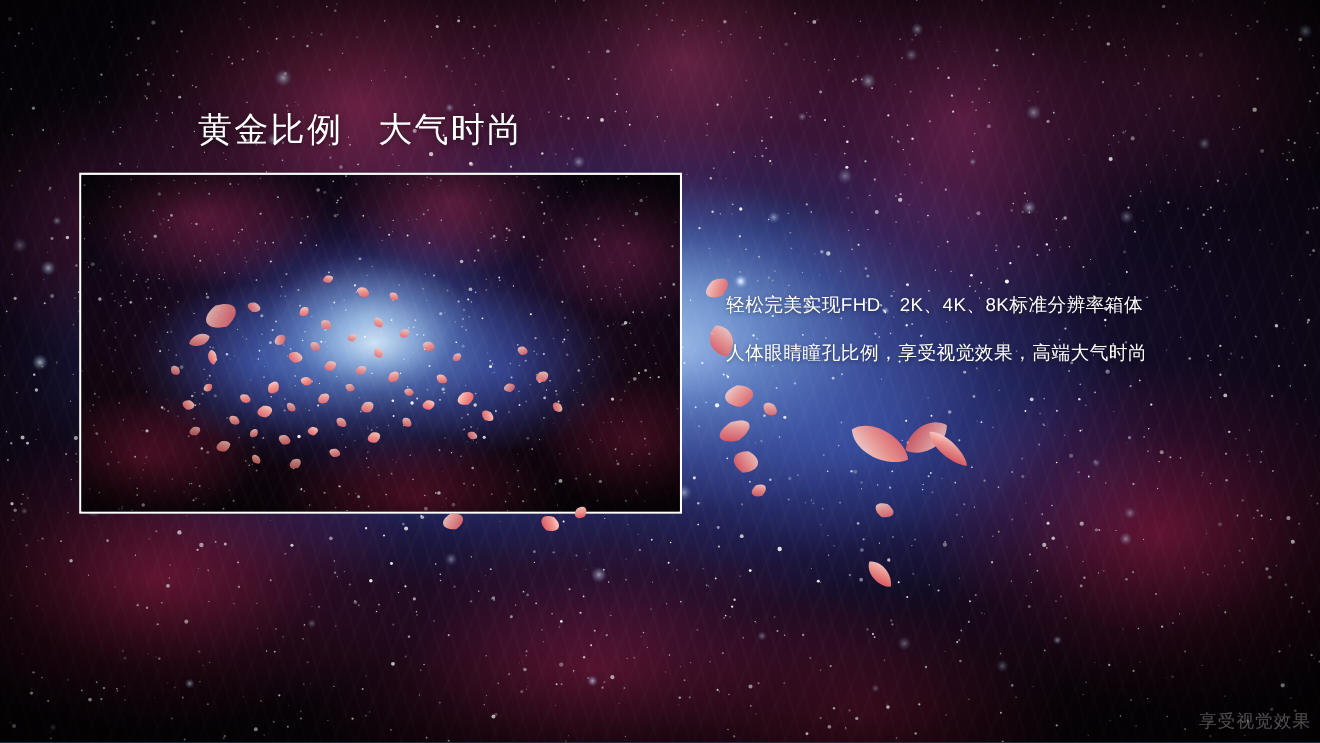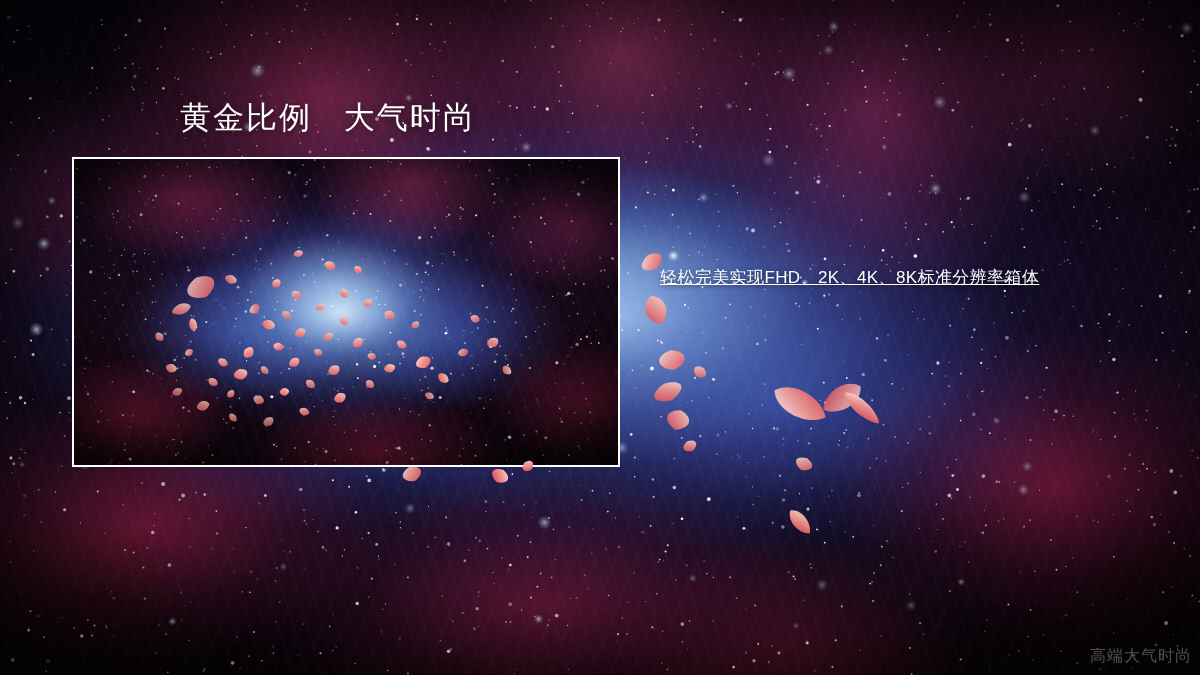--- a/index.html
+++ b/index.html
@@ -201,21 +201,21 @@
     left: 660px;
     top: 256px;
     width: 520px;
     color: #ffffff;
     font-size: 17px;
     line-height: 43px;
     letter-spacing: 0.4px;
     text-shadow: 0 1px 4px rgba(0,0,0,0.5);
     white-space: nowrap;
   }
-  #body-text .line { display: block; text-decoration: underline; }
+  #body-text .line { display: block; }
 
   
   #watermark {
     position: absolute;
     right: 8px;
     bottom: 8px;
     color: rgba(255,255,255,0.30);
     font-size: 16px;
     letter-spacing: 1px;
   }
@@ -2541,17 +2541,18 @@
           <path d="M 0,-15 C 9.92,-9 8.32,9 0,15 C -8.32,9 -9.92,-9 0,-15 Z" fill="url(#fpg2)" opacity="0.96" transform="translate(800,522) rotate(-40)"></path>
           <path d="M 0,-7.5 C 13.64,-4.5 11.440000000000001,4.5 0,7.5 C -11.440000000000001,4.5 -13.64,-4.5 0,-7.5 Z" fill="url(#fpg1)" opacity="0.88" transform="translate(412,474) rotate(-20)"></path>
           <path d="M 0,-7 C 12.4,-4.2 10.4,4.2 0,7 C -10.4,4.2 -12.4,-4.2 0,-7 Z" fill="url(#fpg3)" opacity="1.00" transform="translate(500,476) rotate(30)"></path>
           <path d="M 0,-5 C 8.68,-3 7.28,3 0,5 C -7.28,3 -8.68,-3 0,-5 Z" fill="url(#fpg2)" opacity="0.98" transform="translate(528,466) rotate(-45)"></path>
         </g>
     </svg>
   </div>
 
   <div id="body-text">
     <span class="line">轻松完美实现FHD、2K、4K、8K标准分辨率箱体</span>
+    <span class="line">人体眼睛瞳孔比例，享受视觉效果，高端大气时尚</span>
   </div>
 
-  <div id="watermark">高端大气时尚</div>
+  <div id="watermark">享受视觉效果</div>
 
 </div>
 
 </body></html>

